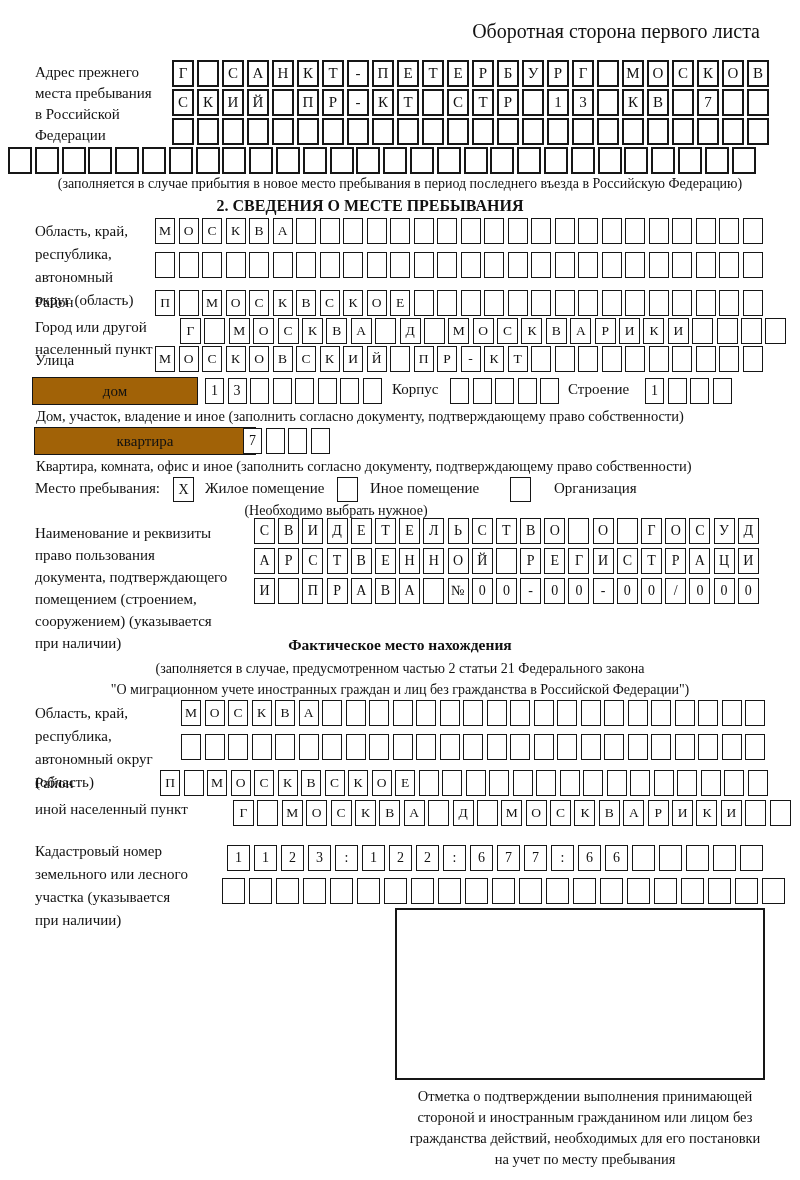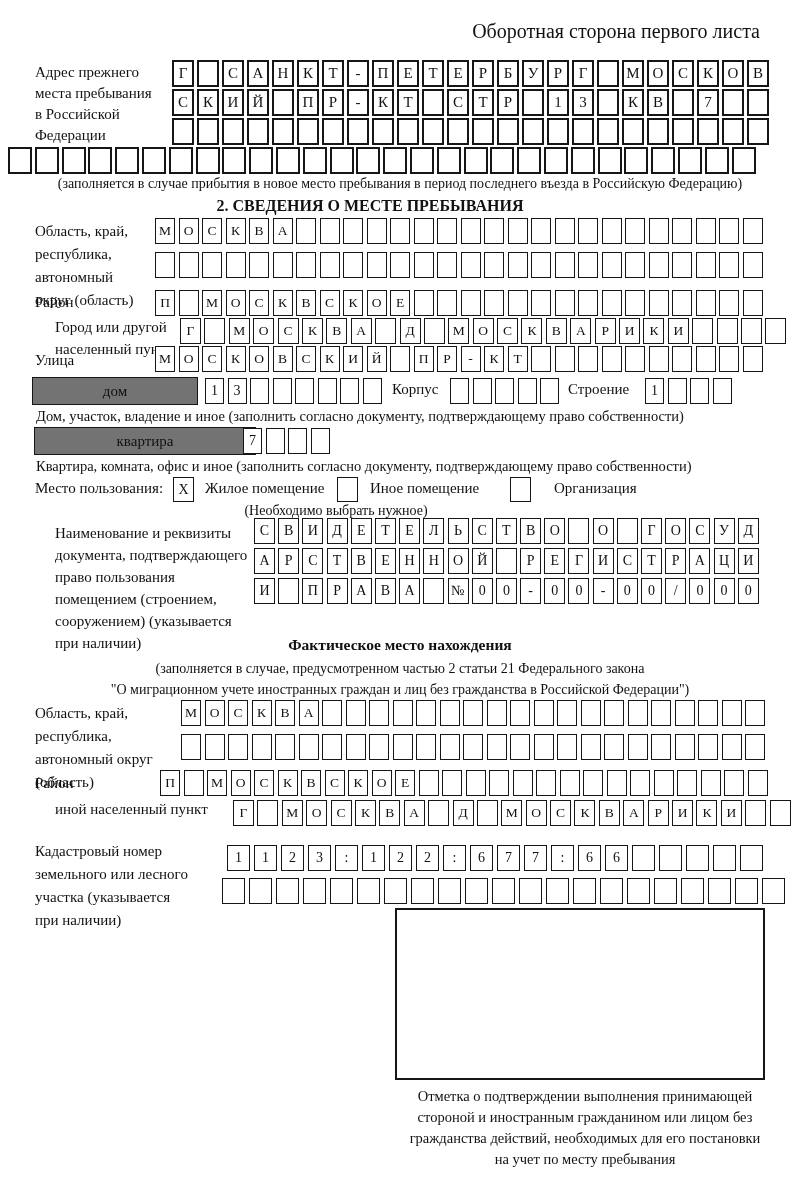--- a/index.html
+++ b/index.html
@@ -5,42 +5,42 @@
   * { margin:0; padding:0; box-sizing:border-box; }
   html,body { background:#fff; }
   .page {
     position:relative; width:800px; height:1180px; background:#fff;
     font-family:"Liberation Serif", serif; color:#111; overflow:hidden;
   }
   .txt { position:absolute; font-size:15px; white-space:nowrap; }
   .title { position:absolute; right:40px; top:20px; font-size:20px; }
   .label { position:absolute; font-size:15px; }
   .lh21 div { line-height:21px; }
-  .lh22 div { line-height:22px;margin-left:20px; }
+  .lh22 div { line-height:22px; }
   .lh23 div { line-height:23px; }
   .hdr { position:absolute; left:0; width:740px; text-align:center; font-weight:bold; font-size:16px; }
   .hdr2 { position:absolute; left:0; width:800px; text-align:center; font-weight:bold; font-size:15.5px;font-family:Liberation Serif, serif; }
   .note-c { position:absolute; left:0; width:800px; text-align:center; font-size:14px; }
   .note-l { position:absolute; font-size:14.5px; white-space:nowrap; }
   .cells-row { position:absolute; display:flex; }
   .cell {
     border:1.6px solid #161616; background:#fff;
     display:inline-flex; align-items:center; justify-content:center;
     font-family:"Liberation Serif", serif;
   }
   .cells-lg  .cell { width:22px; height:27px; margin-right:3px;   font-size:15px; border-width:2px; }
   .cells-xl  .cell { width:24px; height:27px; margin-right:2.8px; font-size:15px; border-width:2px; }
   .cells-md  .cell { width:20px; height:26px; margin-right:3.5px; font-size:13.5px; }
   .cells-city .cell{ width:21px; height:26px; margin-right:3.4px; font-size:13.5px; }
   .cells-sm  .cell { width:19px; height:26px; margin-right:3.5px; font-size:14px; }
   .cells-doc .cell { width:21px; height:26px; margin-right:3.2px; font-size:14px; }
   .cells-kad .cell { width:23px; height:26px; margin-right:4px;   font-size:14px; }
   .wide-box {
     position:absolute; height:28px; border:1.8px solid #161616;
-    display:flex; align-items:center; justify-content:center; font-size:15px; background:#737373;
+    display:flex; align-items:center; justify-content:center; font-size:15px; background:#a16207;
   }
   .checkbox {
     position:absolute; width:21px; height:25px; border:1.7px solid #161616; background:#fff;
     display:flex; align-items:center; justify-content:center; font-size:14px;
   }
   .big-box { position:absolute; border:2px solid #161616; background:#fff; }
   .caption { position:absolute; text-align:center; font-size:14.5px; }
   .caption div { line-height:21px; }
 </style>
 </head>
@@ -357,33 +357,33 @@
     <span>квартира</span>
   </div>
   <div class="cells-row cells-sm" style="left:243px; top:428px">
       <span class="cell">7</span>
       <span class="cell"></span>
       <span class="cell"></span>
       <span class="cell"></span>
     </div>
   <div class="note-l" style="left:36px; top:458px">Квартира, комната, офис и иное (заполнить согласно документу, подтверждающему право собственности)</div>
 
-  <span class="txt" style="left:35px; top:480px">Место пользования:</span>
+  <span class="txt" style="left:35px; top:480px">Место пребывания:</span>
   <span class="checkbox" style="left:173px; top:477px">X</span>
   <span class="txt" style="left:205px; top:480px">Жилое помещение</span>
   <span class="checkbox" style="left:337px; top:477px"></span>
   <span class="txt" style="left:370px; top:480px">Иное помещение</span>
   <span class="checkbox" style="left:510px; top:477px"></span>
   <span class="txt" style="left:554px; top:480px">Организация</span>
   <div class="note-c" style="top:503px; left:36px; width:600px">(Необходимо выбрать нужное)</div>
 
   <div class="label lh22" style="left:35px; top:522px">
       <div>Наименование и реквизиты</div>
+      <div>право пользования</div>
       <div>документа, подтверждающего</div>
-      <div>право пользования</div>
       <div>помещением (строением,</div>
       <div>сооружением) (указывается</div>
       <div>при наличии)</div>
     </div>
   <div class="cells-row cells-doc" style="left:254px; top:518px">
       <span class="cell">С</span>
       <span class="cell">В</span>
       <span class="cell">И</span>
       <span class="cell">Д</span>
       <span class="cell">Е</span>

